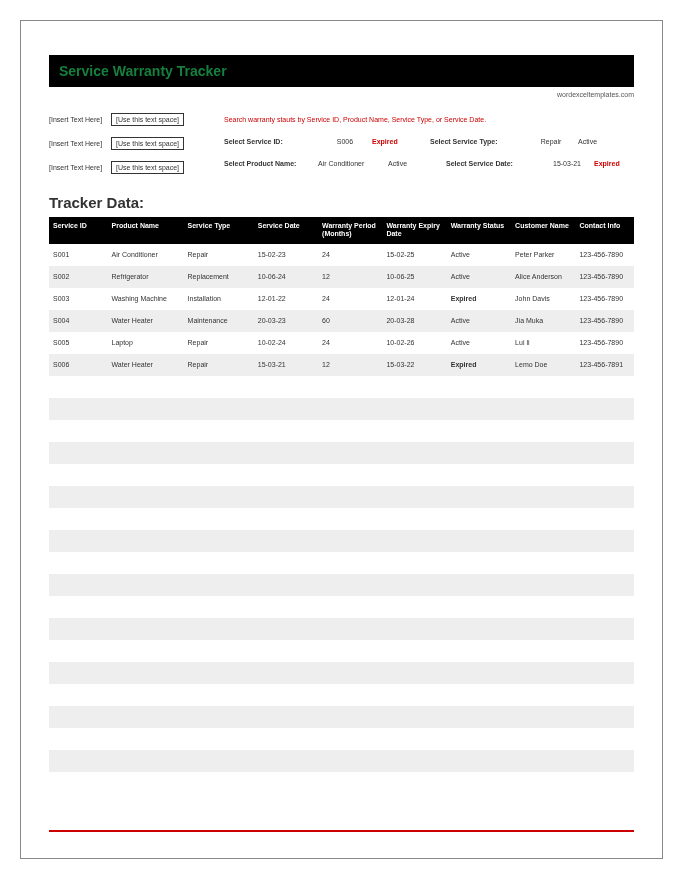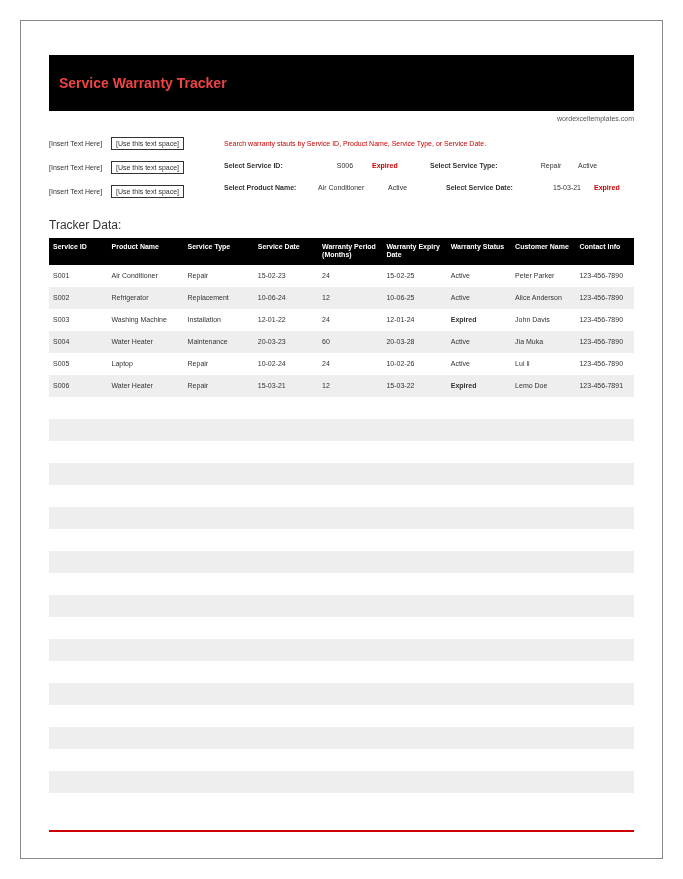--- a/index.html
+++ b/index.html
@@ -14,24 +14,24 @@
   }
   .page {
     border: 1px solid #888;
     width: 100%;
     height: 100%;
     padding: 34px 28px 0 28px;
     position: relative;
   }
   .title-bar {
     background: #000;
-    color: #ef4444;
+    color: #15803d;
     font-weight: bold;
     font-size: 14px;
-    padding: 20px 10px;
+    padding: 8px 10px;
     margin-bottom: 4px;
   }
   .source-link {
     text-align: right;
     font-size: 7px;
     color: #555;
     margin-bottom: 10px;
   }
   .filter-area {
     display: flex;
@@ -95,22 +95,22 @@
     color: #333;
   }
   .sr-status.expired {
     color: #c00;
     font-weight: bold;
   }
   .sr-gap {
     width: 18px;
   }
   .section-label {
-    font-weight: normal;
-    font-size: 12px;
+    font-weight: bold;
+    font-size: 15px;
     margin: 6px 0 6px 0;
   }
   table.data {
     width: 100%;
     border-collapse: collapse;
     table-layout: fixed;
   }
   table.data thead th {
     background: #000;
     color: #fff;

